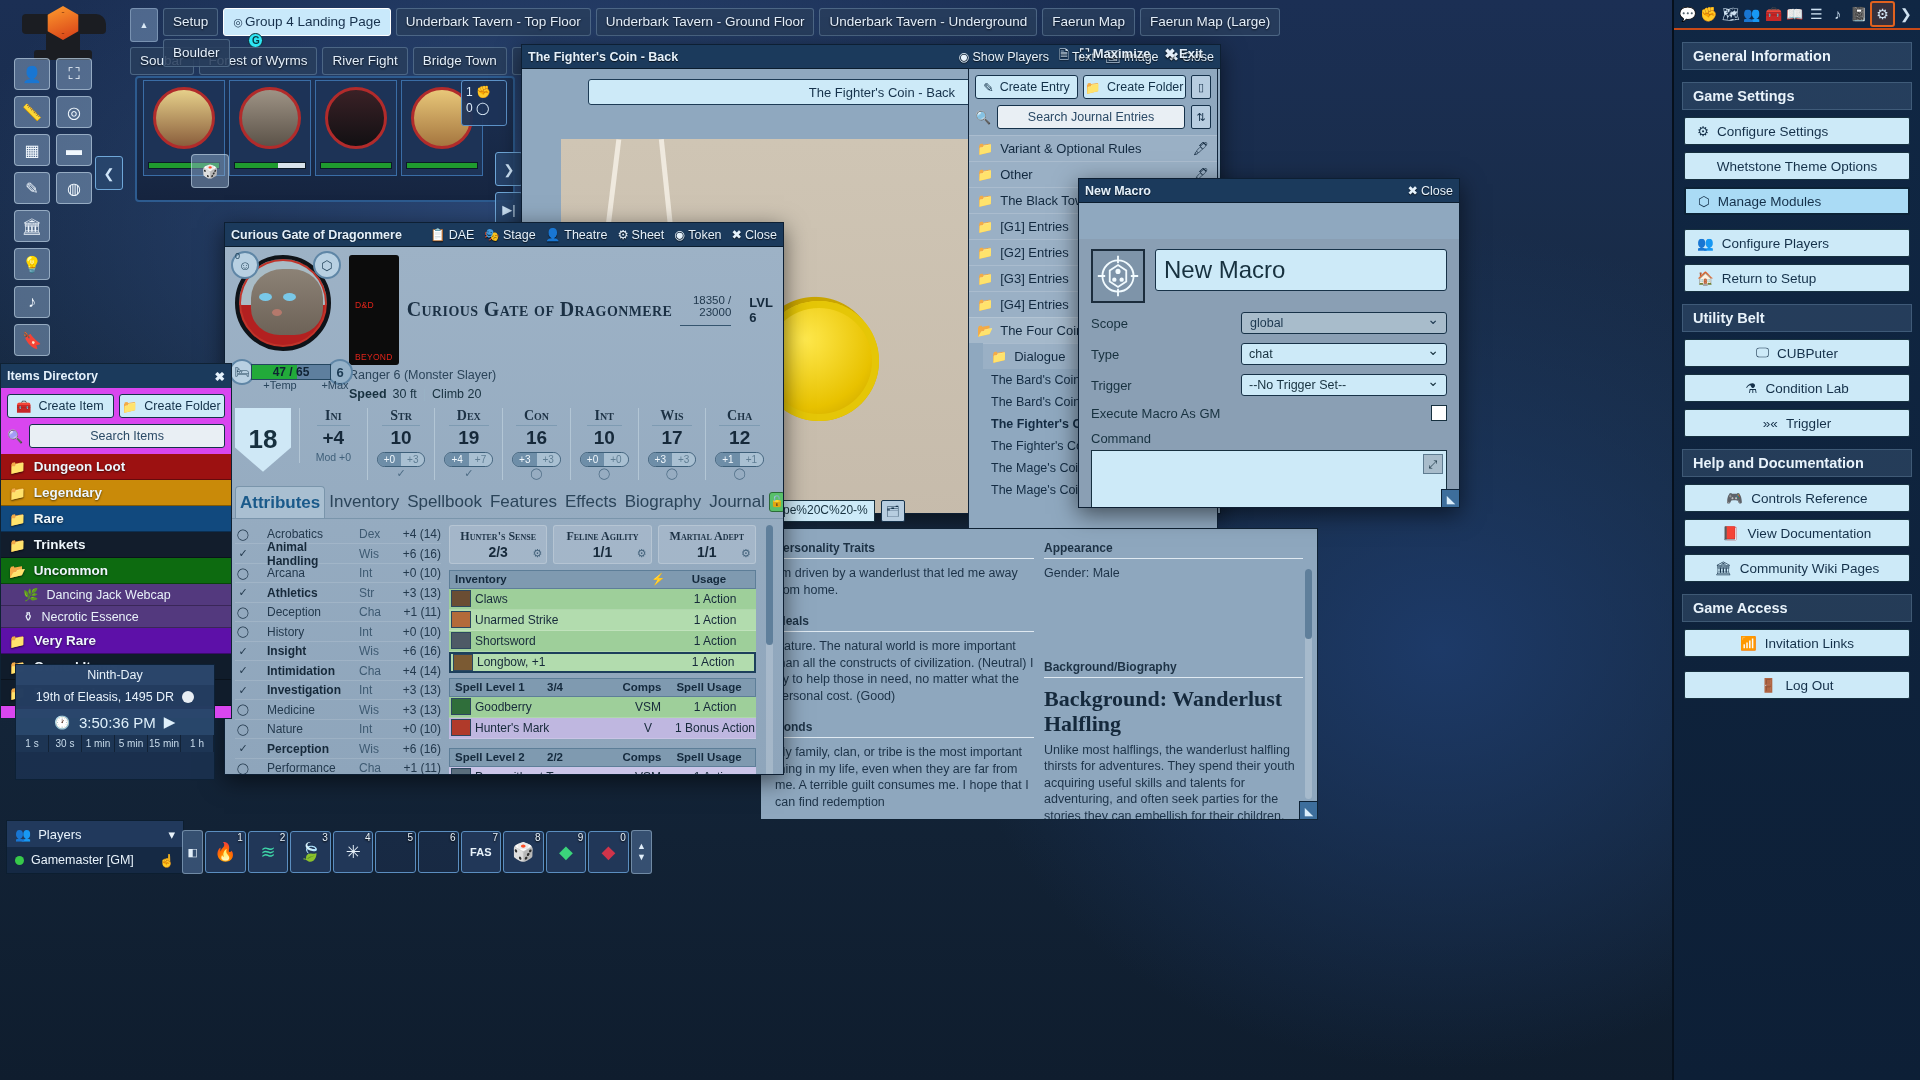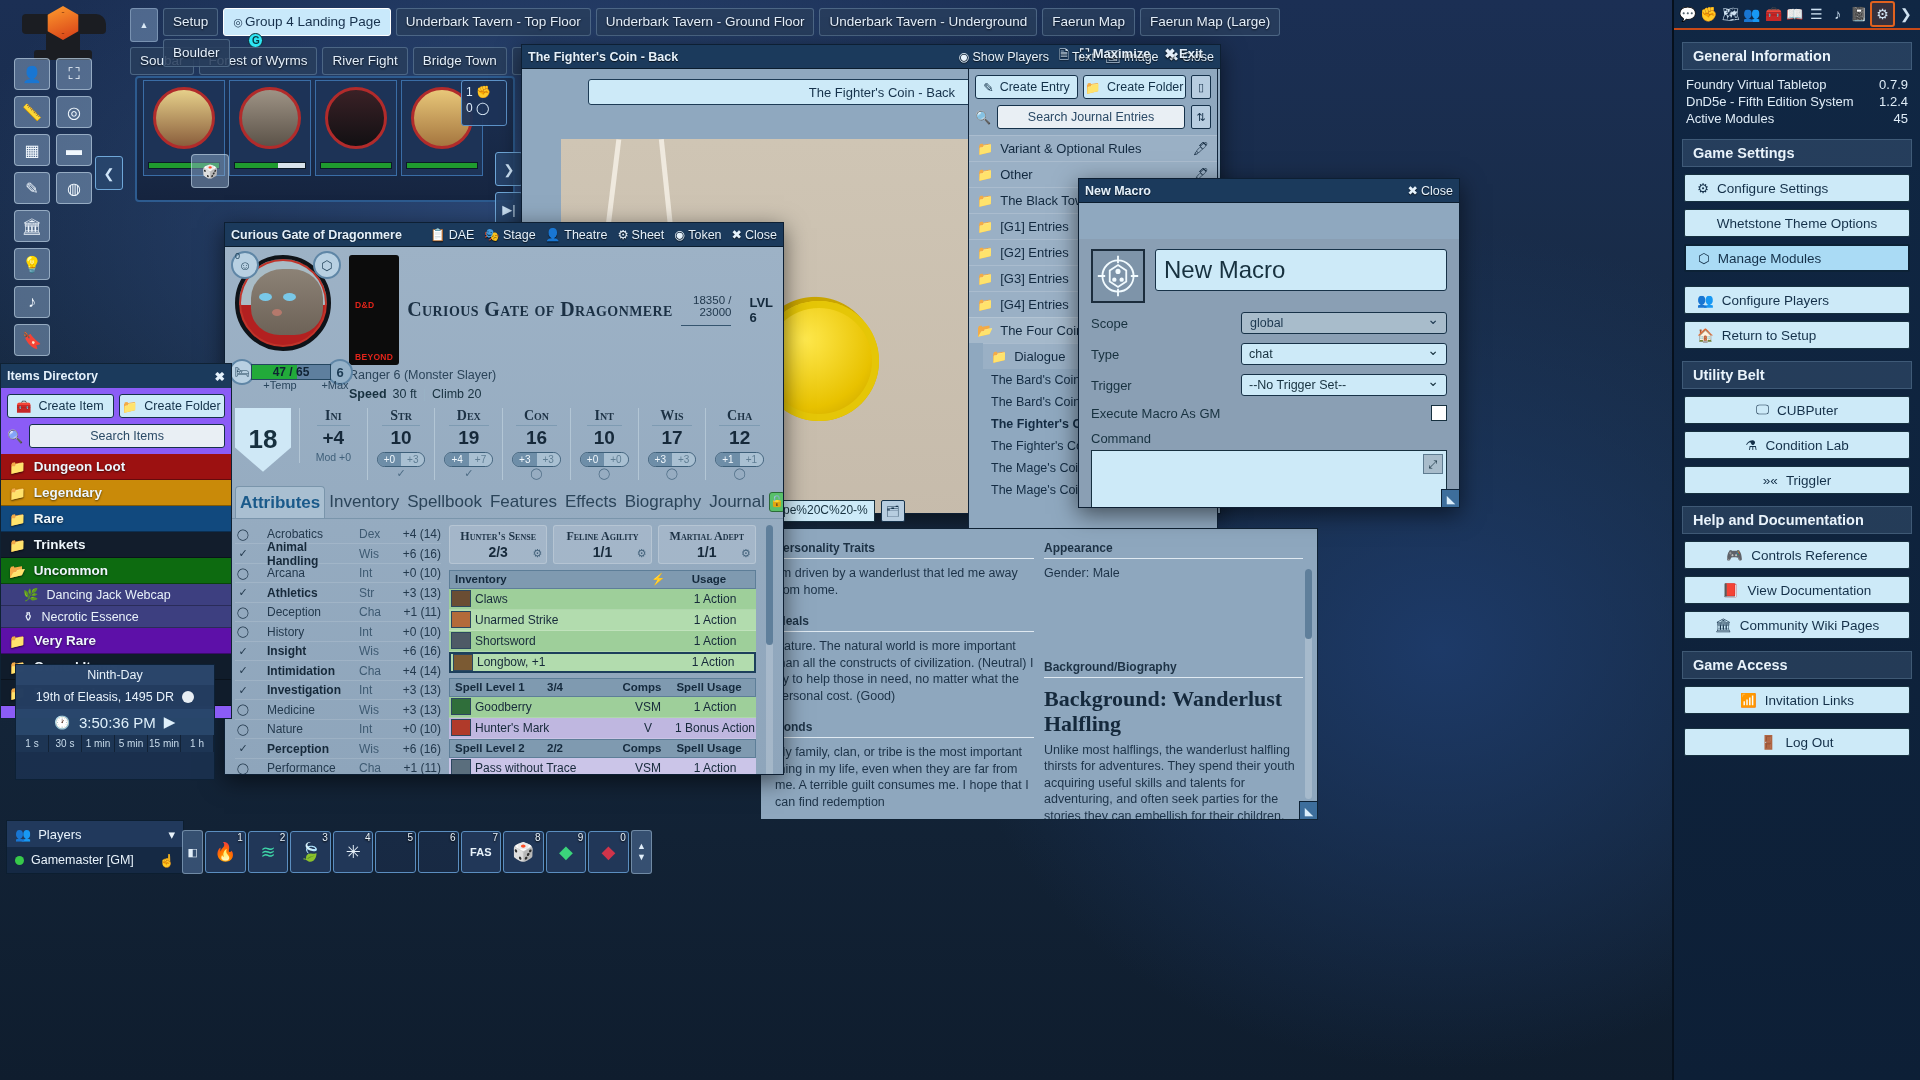--- a/index.html
+++ b/index.html
@@ -157,21 +157,21 @@
   .hp-fill { position:absolute; left:0;top:0;bottom:0; width:58%; background:#22aa3a; }
   .hp-text { position:absolute; inset:0; display:flex;align-items:center;justify-content:center; font-size:12px;
     font-weight:bold; color:#0f2233; }
   .lvl-ico { width:26px;height:26px;border-radius:50%;background:#94b1c8;border:2px solid #5f86a6; flex:none;
     display:flex;align-items:center;justify-content:center;font-size:13px;font-weight:bold;color:#1b3a52;}
   .hp-sub { position:absolute; left:16px; top:124px; width:110px; display:flex; justify-content:space-around;
     font-size:11px; color:#2a465d;}
   .name-block { flex:1; min-width:0; }
   .name-line { display:flex; align-items:center; gap:8px; }
   .beyond-logo { background:#0c0c0c; border-radius:3px; padding:3px 6px; }
-  .beyond-logo i { display:block; color:#e2241a; font-size:8.5px; font-weight:bold; font-style:normal; line-height:1.05; letter-spacing:.3px;margin-top:43px; }
+  .beyond-logo i { display:block; color:#e2241a; font-size:8.5px; font-weight:normal; font-style:normal; line-height:1.05; letter-spacing:.3px;margin-top:43px; }
   .char-name { font-family:"Liberation Serif", serif; font-size:20px; font-weight:bold; color:#1b3044;
     font-variant:small-caps; letter-spacing:.4px; white-space:nowrap; }
   .xp-wrap { margin-left:auto; text-align:right; }
   .xp-text { font-size:11.5px; color:#20384d; border-bottom:1px solid #35556f; padding-bottom:7px;}
   .lvl-text { font-size:13px; font-weight:bold; color:#14293c; font-variant:small-caps;}
   .sub-line { font-size:12.5px; color:#2b4459; padding:3px 0 2px; }
   .meta-line { font-size:12px; color:#2b4459; border-top:1px solid #b9cbda; border-bottom:1px solid #b9cbda;
      padding:3px 0; }
   .meta-line .dot { color:#7e9bb2; padding:0 3px; }
   .speed-line { font-size:12.5px; color:#17303f; padding:3px 0; display:flex; gap:6px; }
@@ -260,21 +260,21 @@
   .mcmd-lbl { font-size:13px; color:#17313f; margin-top:10px; }
   .mcmd { height:72px; background:#cdeaf8; border:1px solid #16303f; margin-top:4px; position:relative; }
   .mcmd .expand { position:absolute; right:3px; top:3px; width:20px;height:20px; background:#a8bccb;
      border:1px solid #5d7b90; display:flex;align-items:center;justify-content:center;font-size:11px;color:#16303f;}
   .mbtns { display:flex; gap:8px; margin-top:9px; }
   .mbtn { flex:1; height:26px; background:#cdeaf8; border:1px solid #16303f; border-radius:2px;
      display:flex;align-items:center;justify-content:center; gap:7px; font-size:13px; color:#123048; }
   .mbtn.sel { border:2px solid #17384f; }
 
   
-  #items { left:0px; top:363px; width:232px; height:356px; background:#8b5cf6; border:1px solid #0f2234; overflow:hidden;}
+  #items { left:0px; top:363px; width:232px; height:356px; background:#d946ef; border:1px solid #0f2234; overflow:hidden;}
   .items-head { height:24px; background:#1b3a5c; display:flex; align-items:center; padding:0 6px; font-weight:bold;
      font-size:12.5px; color:#e5f1fb; }
   .items-head .x { margin-left:auto; }
   .folder-row { display:flex; align-items:center; gap:8px; height:26px; padding:0 8px; font-size:13.5px;
      font-weight:bold; color:#eef6fc; border-bottom:1px solid rgba(0,0,0,.35); text-shadow:0 1px 2px rgba(0,0,0,.6); }
   .item-row { display:flex; align-items:center; gap:8px; height:22px; padding:0 8px 0 22px; font-size:12.5px;
      color:#e9f2fa; background:rgba(30,52,82,.72); border-bottom:1px solid rgba(0,0,0,.3);}
 
   
   #cal { left:15px; top:664px; width:200px; height:116px; background:rgba(26,48,78,.95); border:1px solid #0d2136; }
@@ -872,21 +872,21 @@
             <span style="width:52px;text-align:center">VSM</span>
             <span class="iuse">1 Action</span>
           </div>
         <div class="irow p1">
             <span class="ico" style="background:#b03a2a"></span>
             <span class="iname">Hunter's Mark</span>
             <span style="width:52px;text-align:center">V</span>
             <span class="iuse">1 Bonus Action</span>
           </div>
 
-        <div class="inv-hdr" style="margin-top:0">
+        <div class="inv-hdr" style="margin-top:9px">
           <span style="width:92px">Spell Level 2</span>
           <span class="ih1">2/2</span>
           <span style="width:52px;text-align:center">Comps</span>
           <span class="ih2">Spell Usage</span>
         </div>
         <div class="irow p2">
             <span class="ico" style="background:#5a6e7d"></span>
             <span class="iname">Pass without Trace</span>
             <span style="width:52px;text-align:center">VSM</span>
             <span class="iuse">1 Action</span>
@@ -1107,34 +1107,20 @@
     <div class="sb-tab">🧰</div>
     <div class="sb-tab">📖</div>
     <div class="sb-tab">☰</div>
     <div class="sb-tab">♪</div>
     <div class="sb-tab">📓</div>
     <div class="sb-tab active">⚙</div>
     <div class="sb-tab">❯</div>
   </div>
 
   <div class="sb-sec">General Information</div>
-  <div style="margin-top:6px">
-    <div class="sb-kv">
-        <span>Foundry Virtual Tabletop</span>
-        <span>0.7.9</span>
-      </div>
-    <div class="sb-kv">
-        <span>DnD5e - Fifth Edition System</span>
-        <span>1.2.4</span>
-      </div>
-    <div class="sb-kv">
-        <span>Active Modules</span>
-        <span>45</span>
-      </div>
-  </div>
 
   <div class="sb-sec">Game Settings</div>
   <div class="sb-btn left">
       <span>⚙</span>
       <span>Configure Settings</span>
     </div>
   <div class="sb-btn">
       <span>Whetstone Theme Options</span>
     </div>
   <div class="sb-btn sel left">

